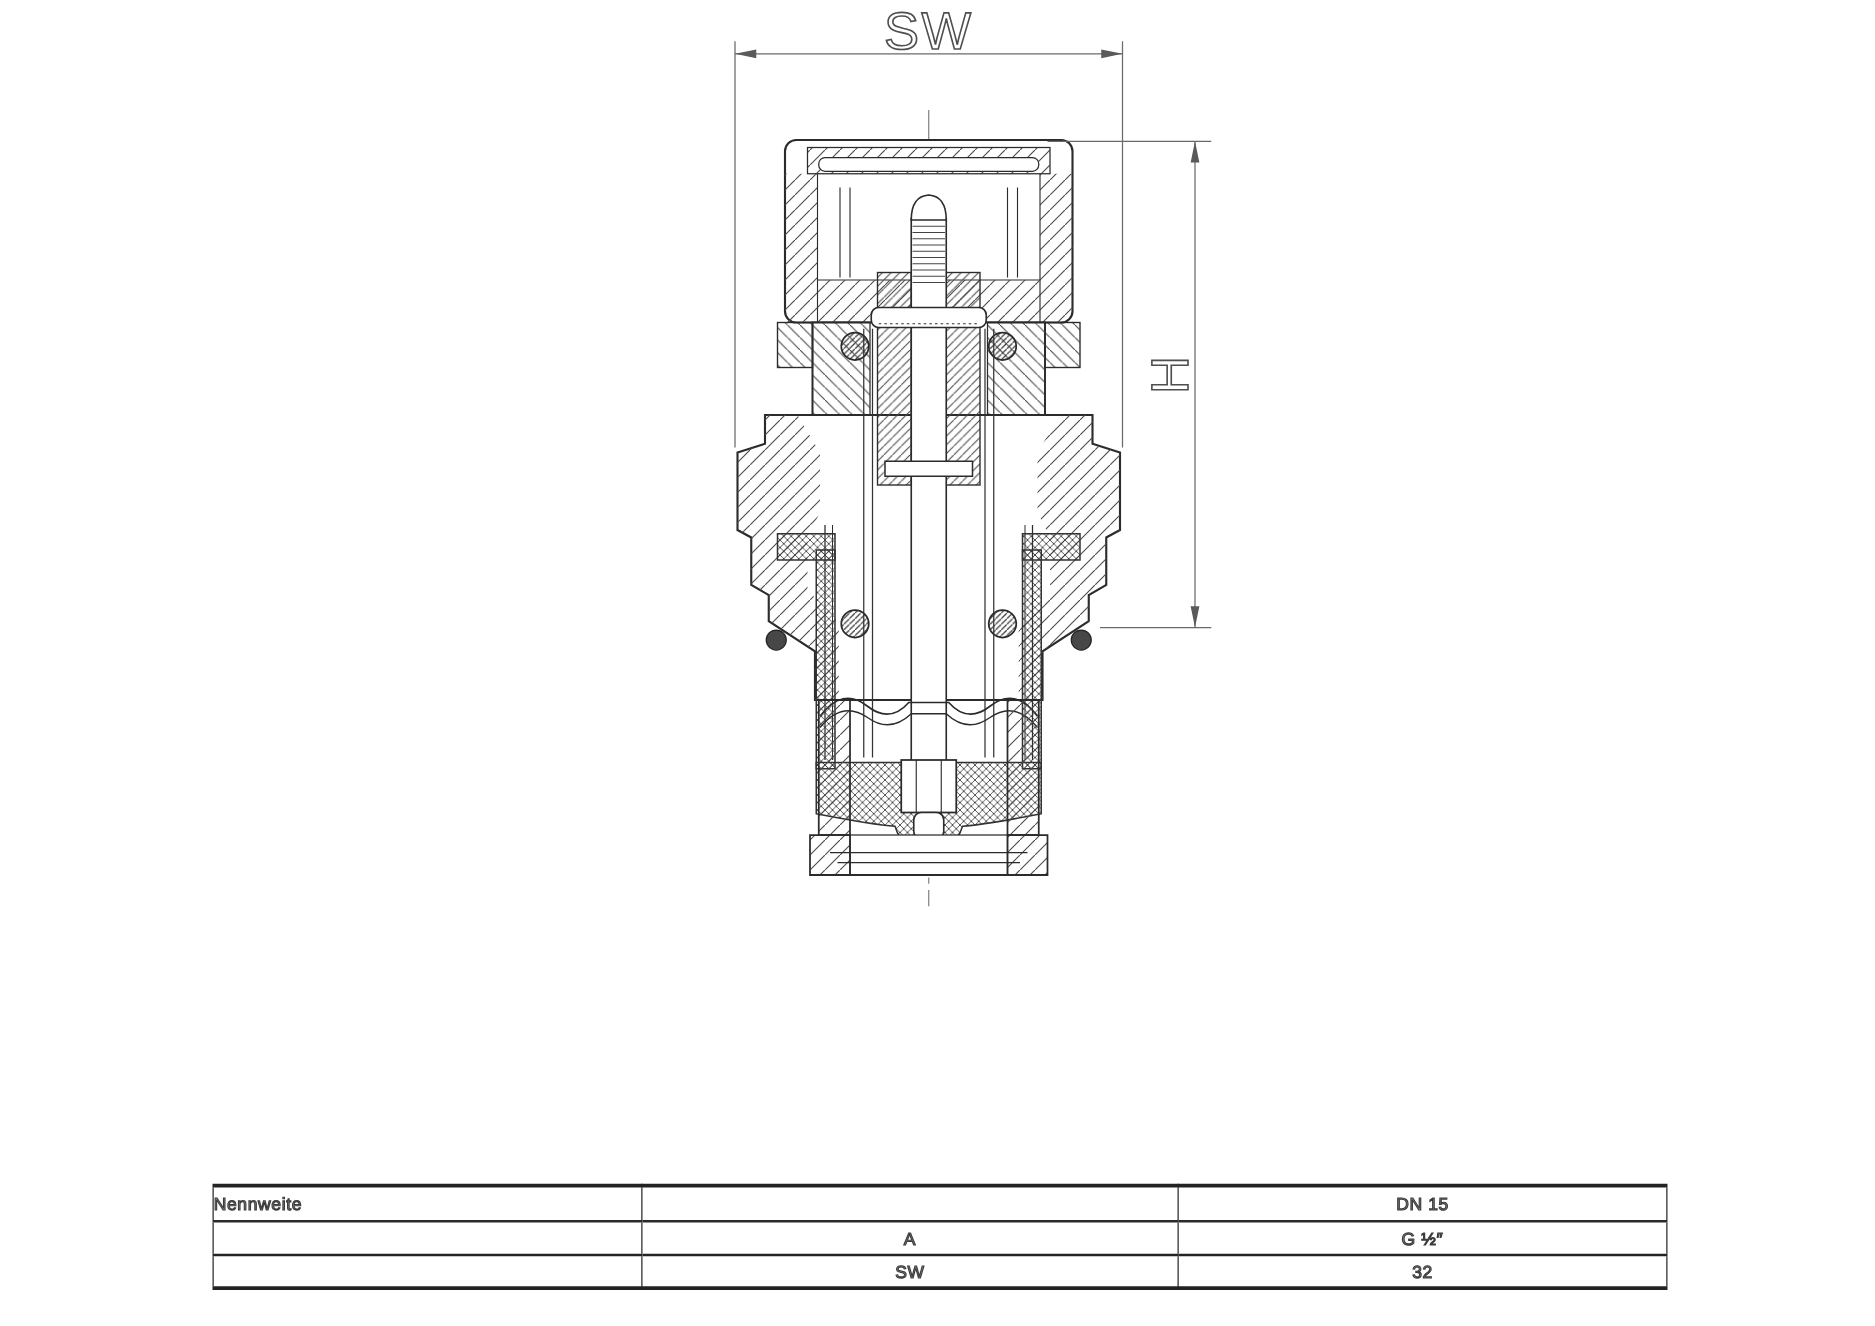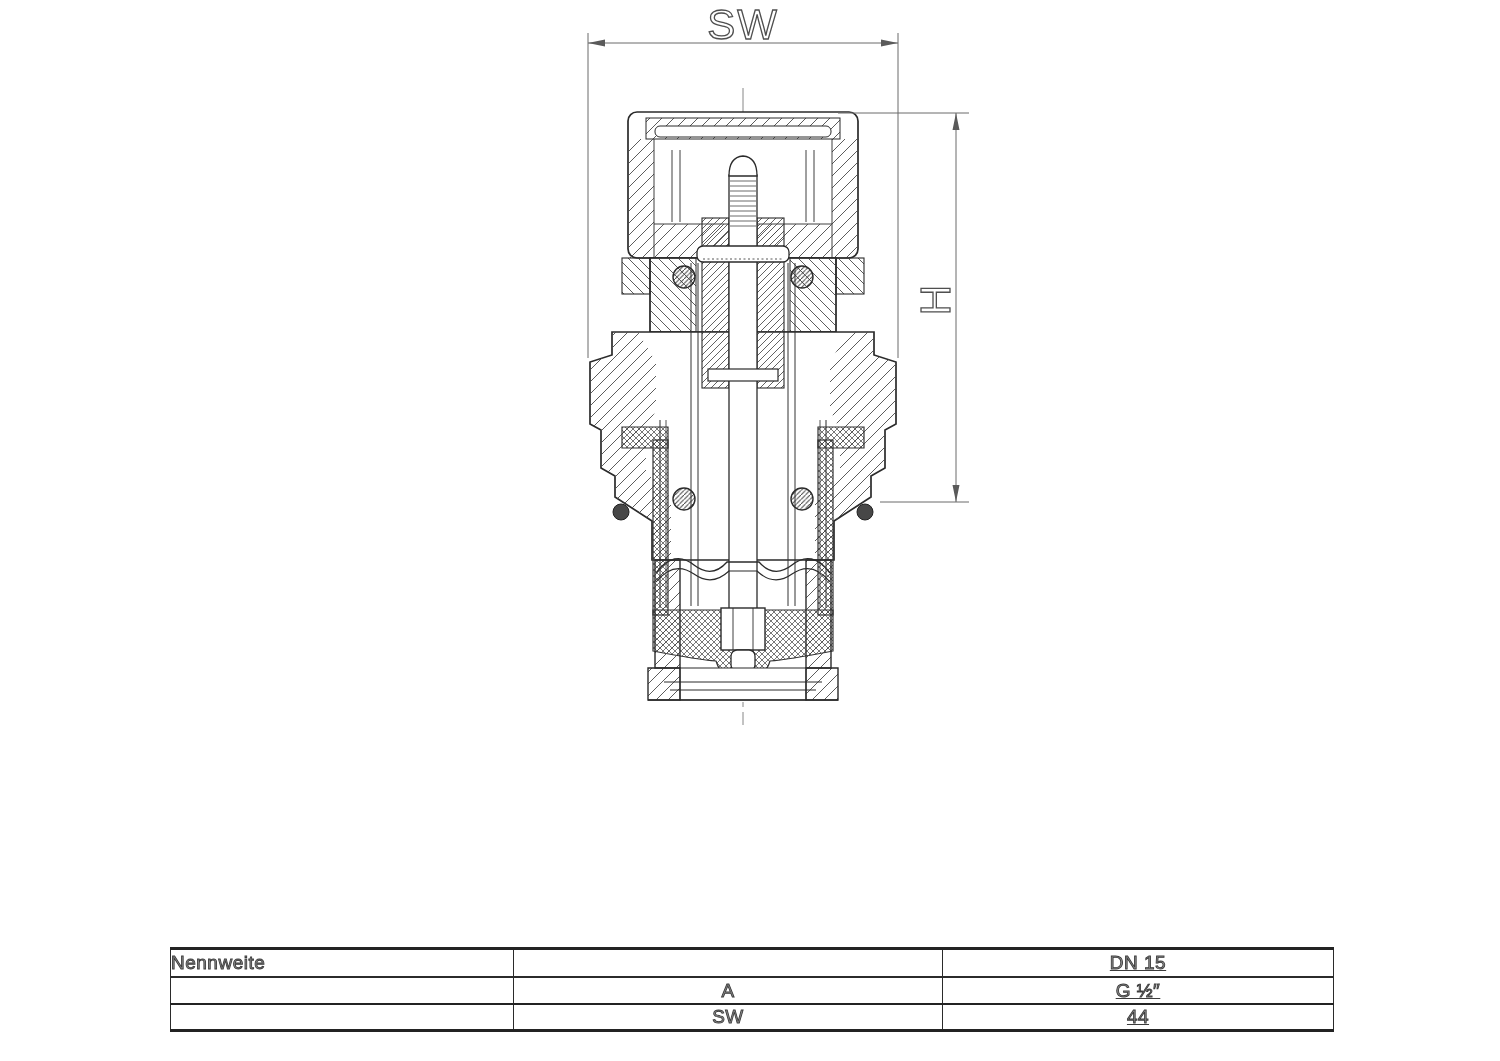--- a/index.html
+++ b/index.html
@@ -4,24 +4,24 @@
 <style>
   html,body{margin:0;padding:0;background:#ffffff;}
   .stage{position:relative;width:1500px;height:1061px;background:#fff;overflow:hidden;
          font-family:"Liberation Sans", sans-serif;}
   
   .cad-text{color:#8f8f8f;-webkit-text-stroke:0.9px #3c3c3c;letter-spacing:0.5px;}
   .spec-wrap{position:absolute;left:170px;top:947px;width:1160px;height:110px;}
   table.spec{border-collapse:collapse;width:1160px;table-layout:fixed;
              border-left:1.8px solid #2b2b2b;border-right:1.8px solid #2b2b2b;
              border-top:3px solid #232323;border-bottom:3px solid #232323;}
-  table.spec td{font-size:19px;padding:0;vertical-align:middle;overflow:hidden;white-space:nowrap;}
+  table.spec td{font-size:14px;padding:0;vertical-align:middle;overflow:hidden;white-space:nowrap;}
   td.c-group{width:342px;text-align:left;padding-left:12px;}
   td.c-param{width:428px;text-align:center;}
-  td.c-value{width:390px;text-align:center;text-decoration:underline;}
+  td.c-value{width:390px;text-align:center;}
   td.vline{border-left:1.4px solid #2b2b2b;}
   tr.r1 td{height:26px;border-bottom:2px solid #2b2b2b;}
   tr.r2 td{height:25px;border-bottom:2.6px solid #232323;}
   tr.r3 td{height:23px;border-bottom:1.4px solid #2b2b2b;}
   tr.r4 td{height:24px;}
   svg{position:absolute;left:0;top:0;}
 </style>
 </head>
 <body>
 
@@ -151,18 +151,18 @@
         <td class="c-value cad-text vline">DN 15</td>
       </tr>
       <tr class="r2">
         <td class="c-group cad-text"></td>
         <td class="c-param cad-text vline">A</td>
         <td class="c-value cad-text vline">G ½″</td>
       </tr>
       <tr class="r4">
         <td class="c-group cad-text"></td>
         <td class="c-param cad-text vline">SW</td>
-        <td class="c-value cad-text vline">44</td>
+        <td class="c-value cad-text vline">32</td>
       </tr>
     </tbody>
       </table>
   </div>
 </div>
 
 </body></html>

